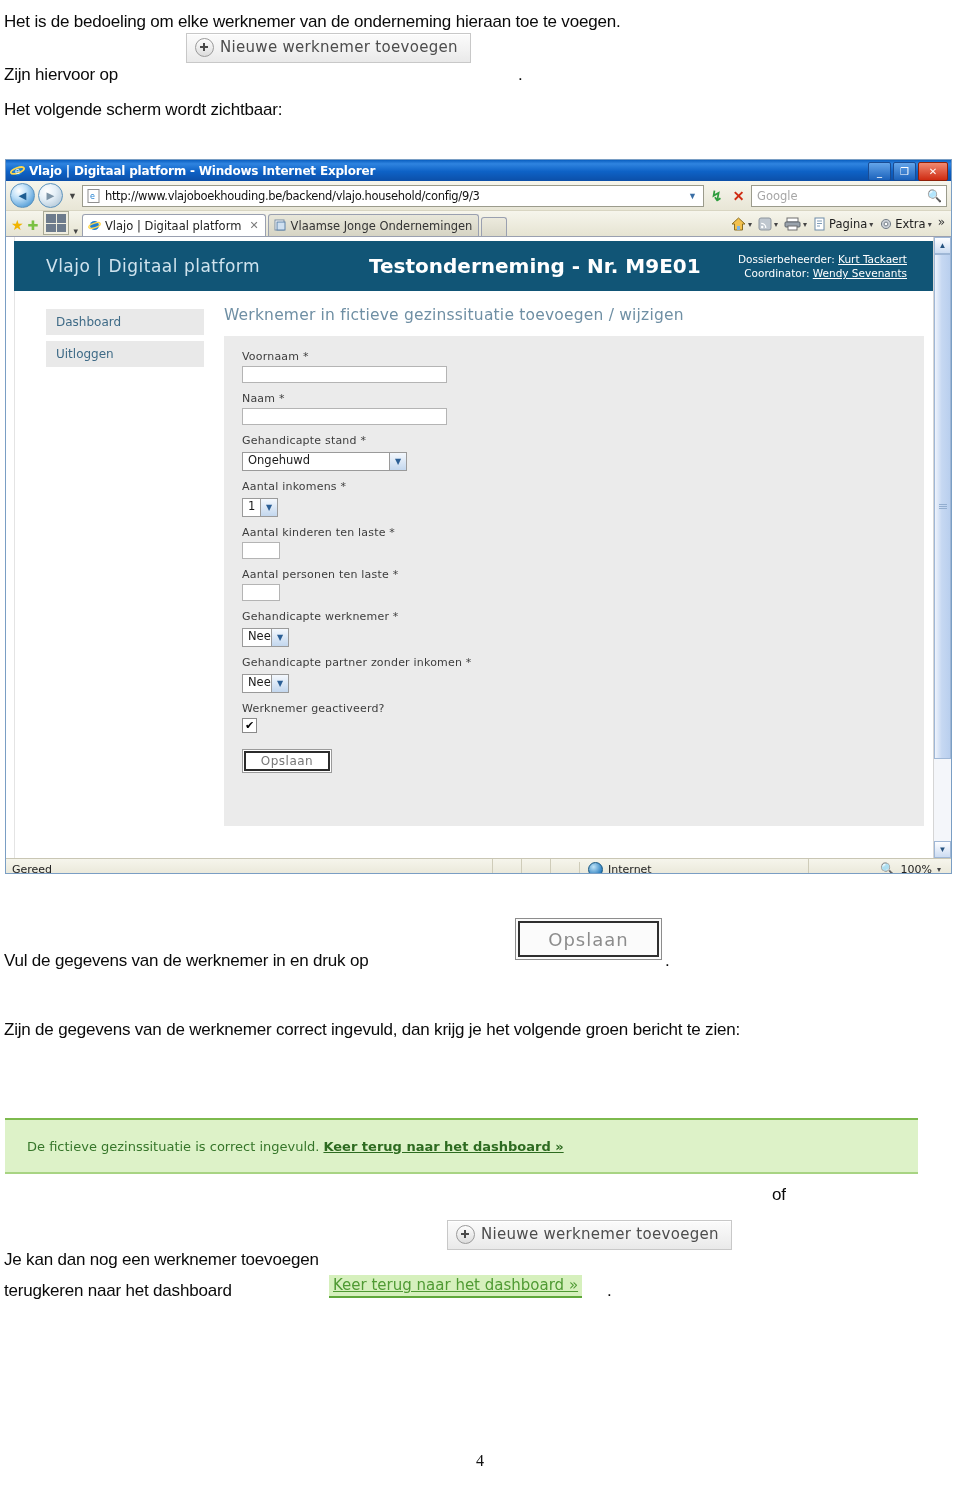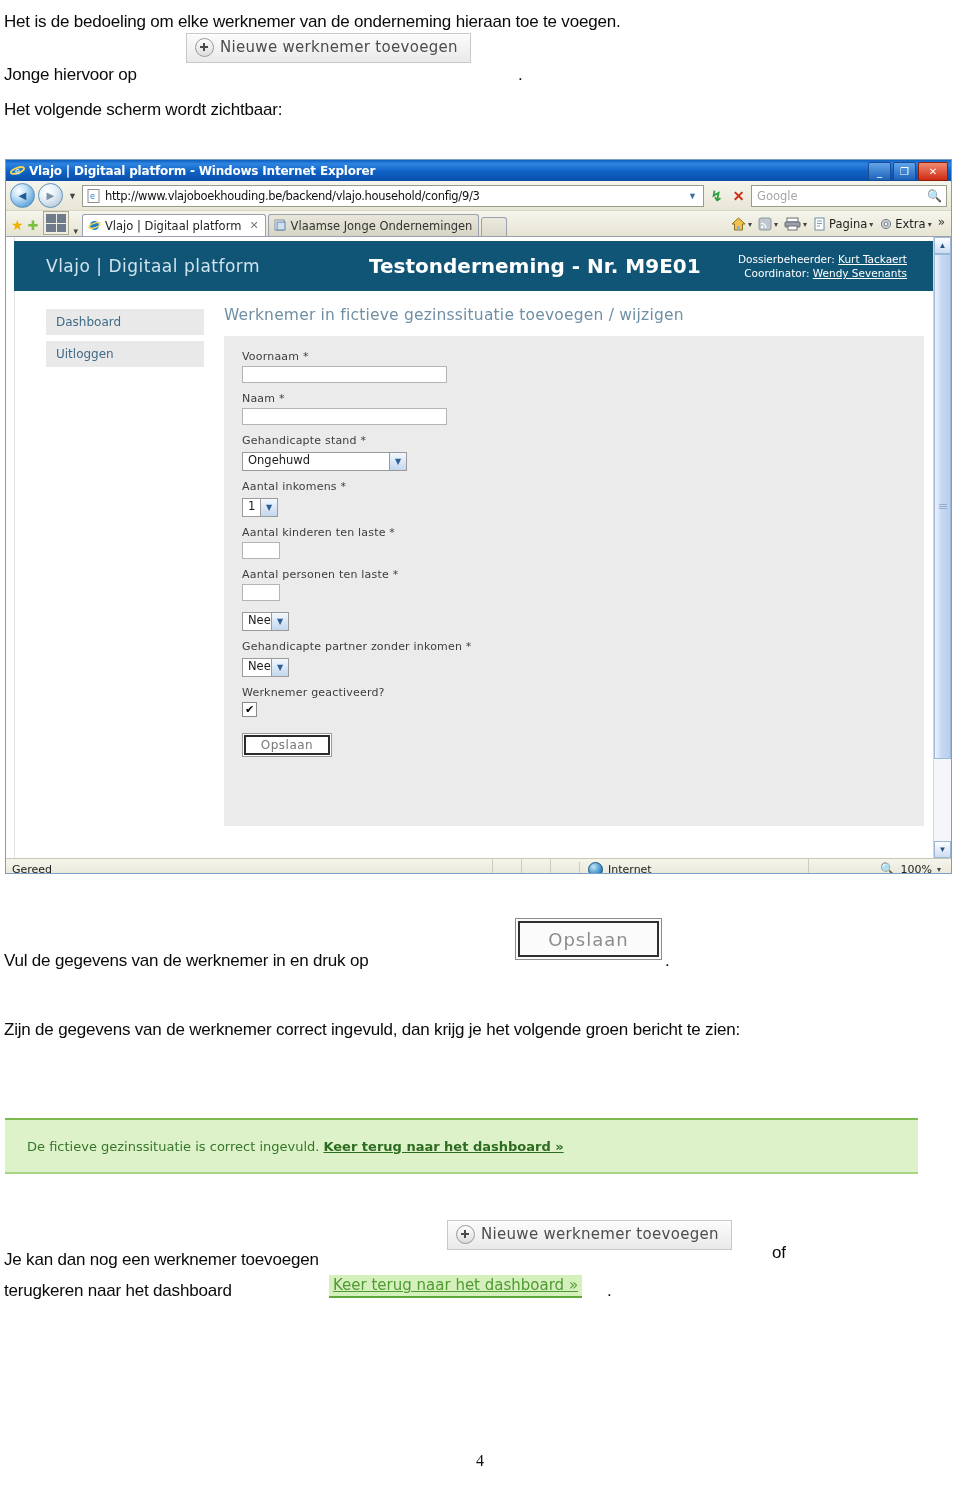--- a/index.html
+++ b/index.html
@@ -533,21 +533,21 @@
 
   .line-jekan {
     position: absolute;
     left: 4px;
     top: 1243px;
     height: 34px;
     display: flex;
     align-items: flex-end;
   }
   .inline-img-nieuwe-2 { position: absolute; left: 447px; top: 1220px; }
-  .word-of { position: absolute; left: 772px; top: 1236px; font-size: 17px; }
+  .word-of { position: absolute; left: 772px; top: 1178px; font-size: 17px; }
   .line-terug {
     position: absolute;
     left: 4px;
     top: 1274px;
     height: 34px;
     display: flex;
     align-items: flex-end;
   }
   .green-link-img {
     position: absolute;
@@ -574,21 +574,21 @@
     color: #111;
     font-family: "Liberation Serif", serif;
   }
 </style>
 </head>
 <body>
 
 <div class="doc-text intro">Het is de bedoeling om elke werknemer van de onderneming hieraan toe te voegen.</div>
 
 <div class="doc-text line-druk">
-  <span>Jonge hiervoor op</span>
+  <span>Zijn hiervoor op</span>
 </div>
 
 <div class="inline-img-nieuwe-1">
   <span class="btn-nieuwe">
     <span class="plus-icon"></span><span class="btn-nieuwe-label">Nieuwe werknemer toevoegen</span>
   </span>
 </div>
 <div class="doc-text dot-after-1">.</div>
 
 <div class="doc-text line-scherm">Het volgende scherm wordt zichtbaar:</div>
@@ -775,20 +775,21 @@
               <div class="fld-label">Aantal kinderen ten laste *</div>
               <div class="txt-input small"></div>
             </div>
 
             <div class="fld">
               <div class="fld-label">Aantal personen ten laste *</div>
               <div class="txt-input small"></div>
             </div>
 
             <div class="fld">
+              <div class="fld-label">Gehandicapte werknemer *</div>
               <div class="sel med">
                 <span class="sel-label">Nee</span>
                 <span class="sel-arrow">▼</span>
               </div>
             </div>
 
             <div class="fld">
               <div class="fld-label">Gehandicapte partner zonder inkomen *</div>
               <div class="sel med">
                 <span class="sel-label">Nee</span>

